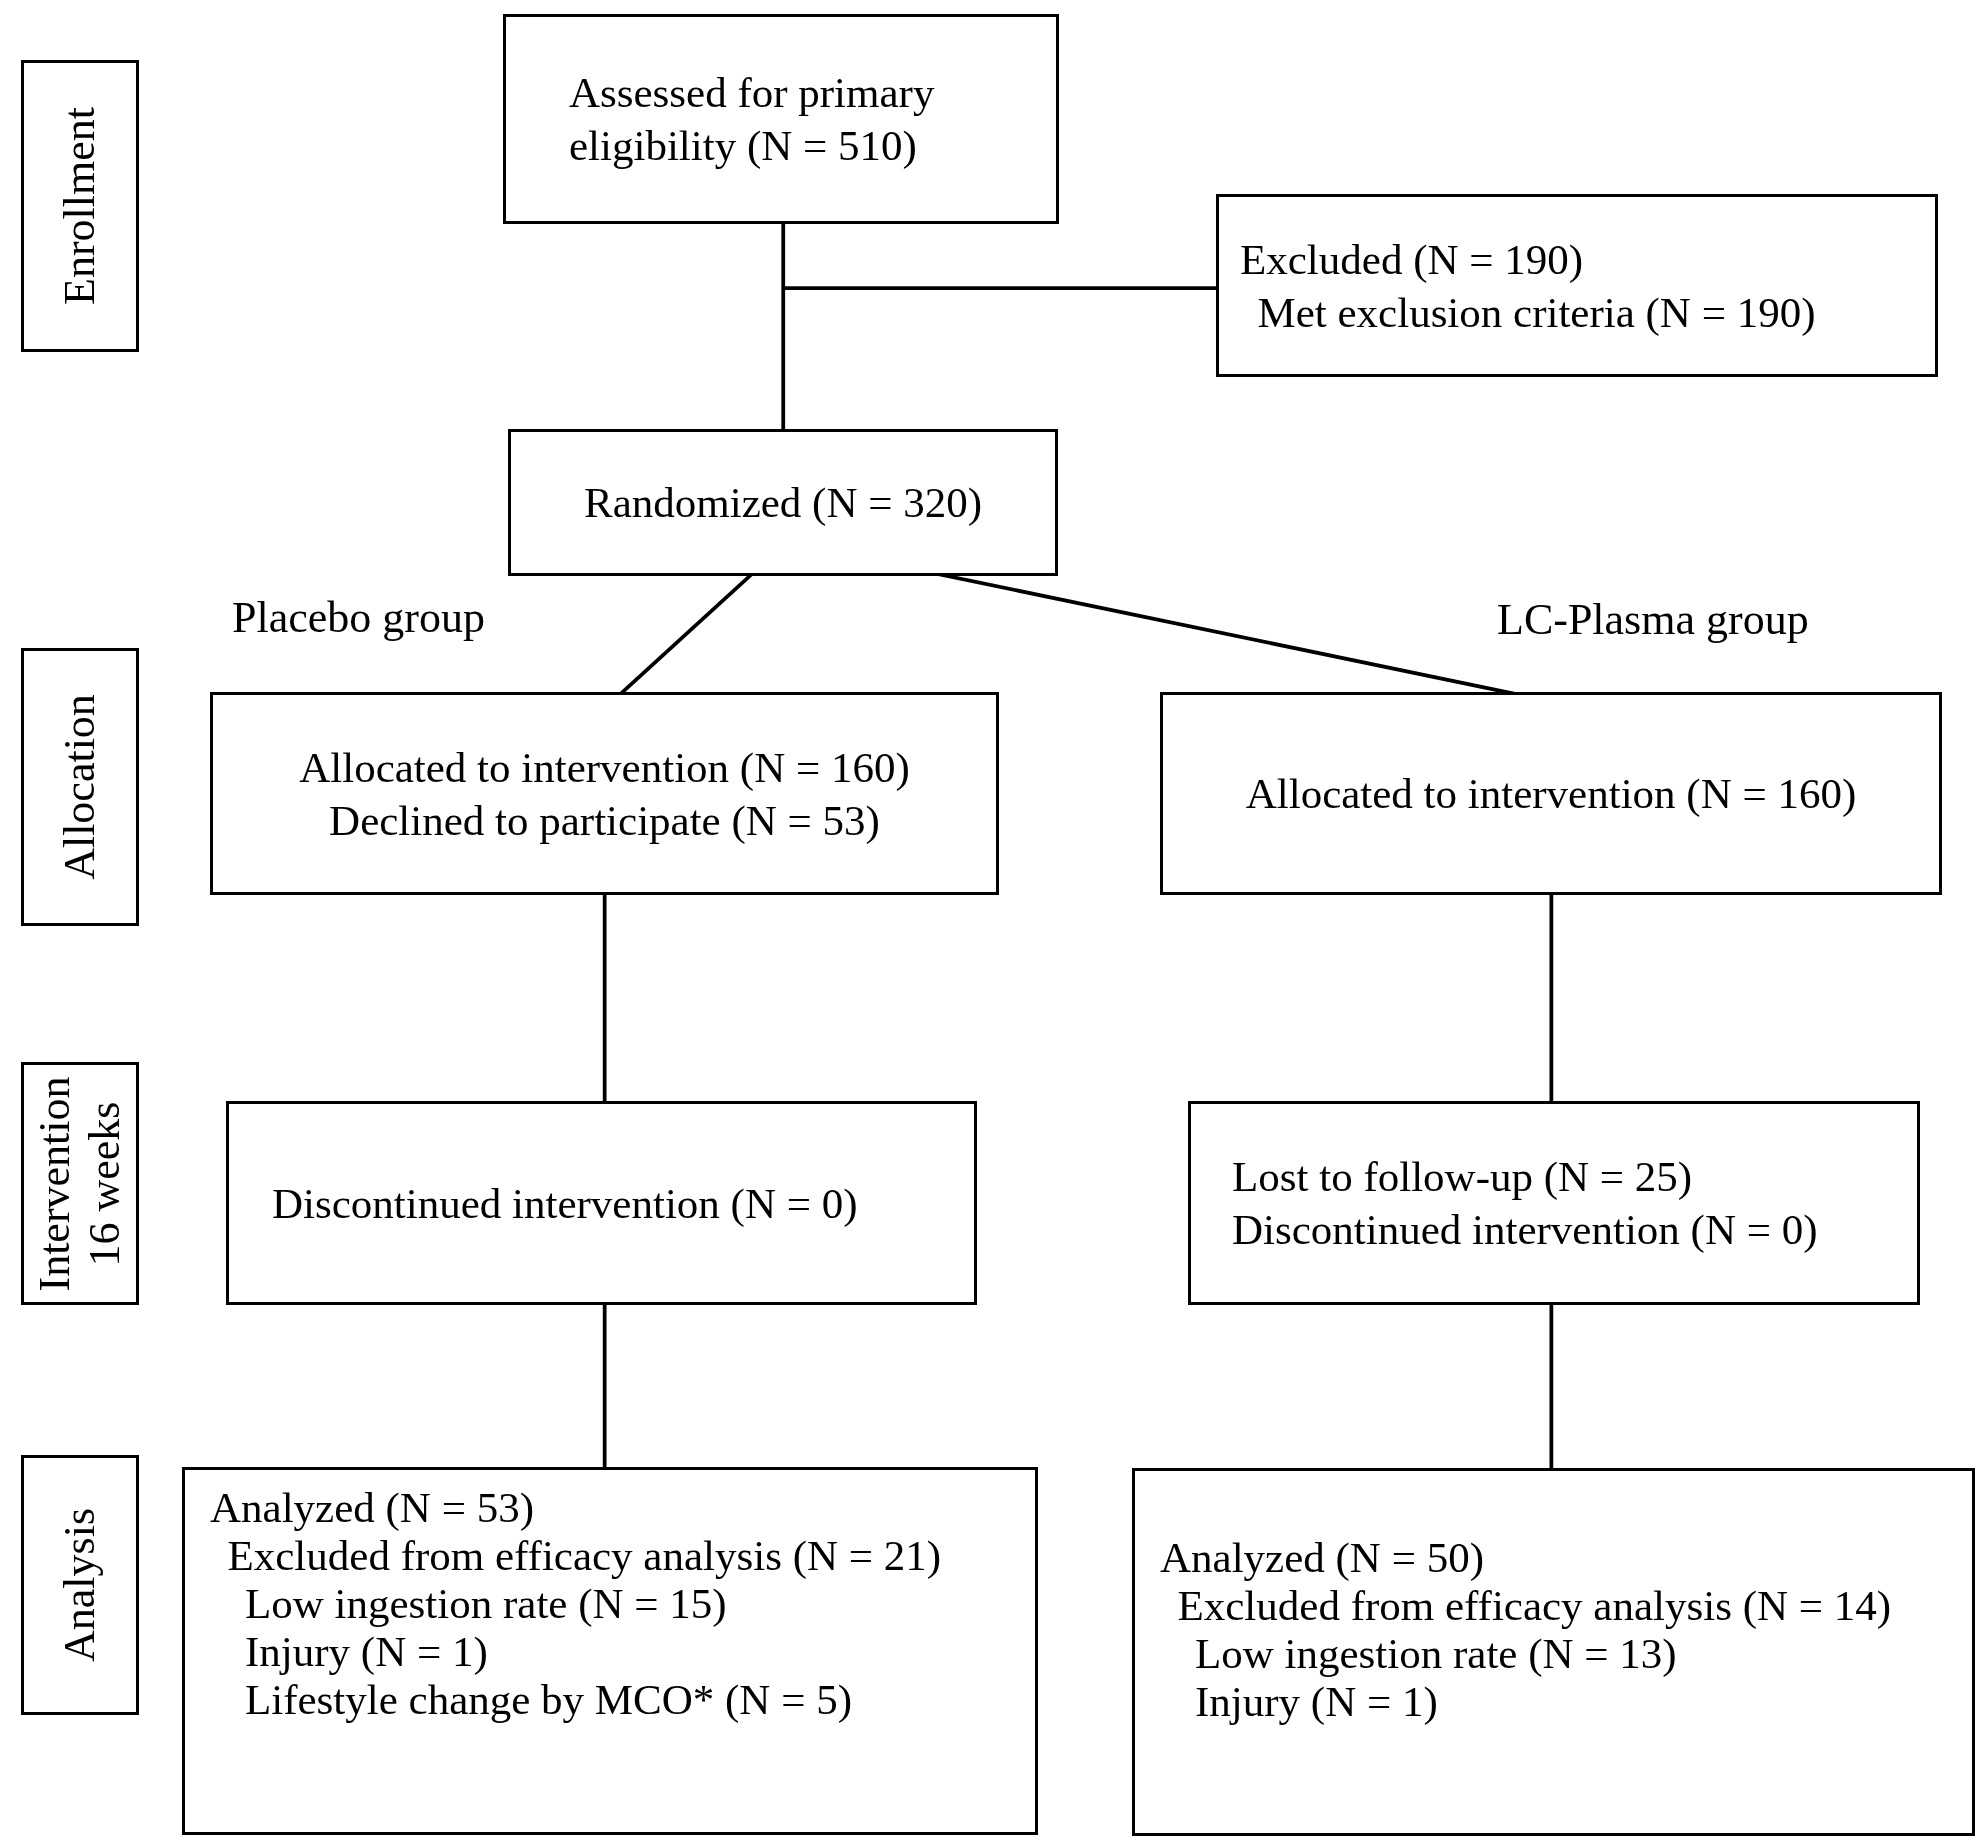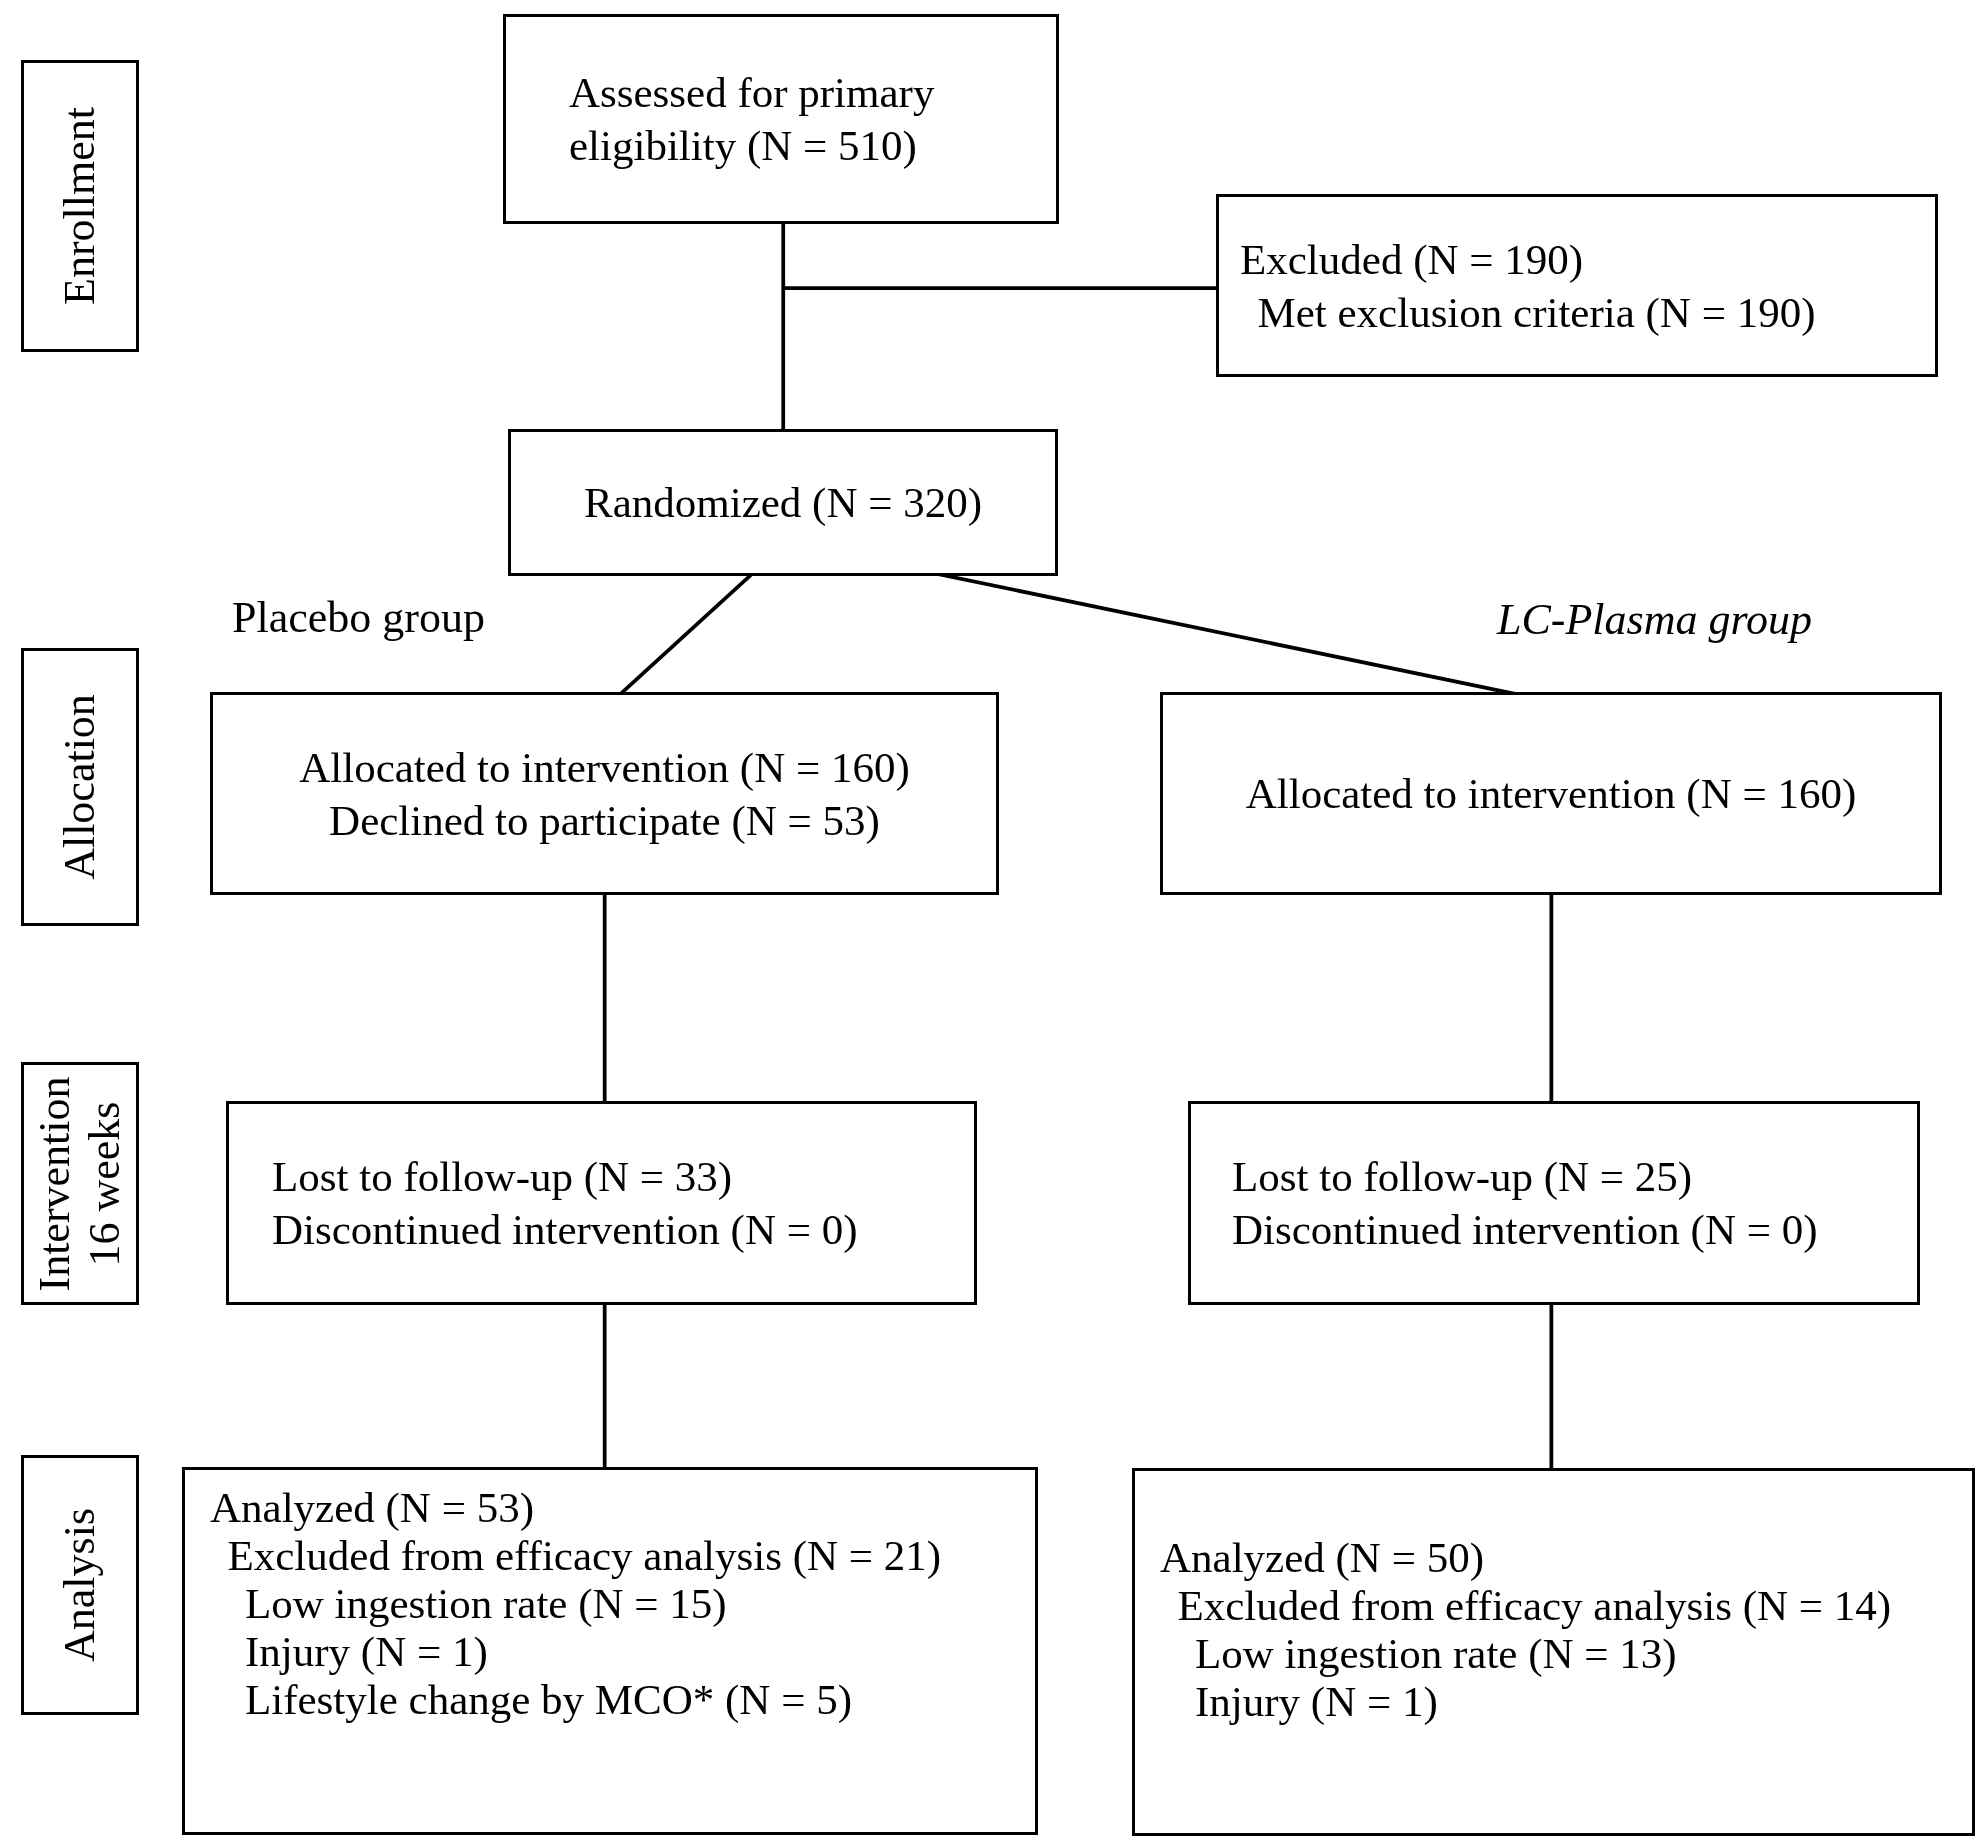--- a/index.html
+++ b/index.html
@@ -84,33 +84,32 @@
   <div class="box left-align" style="left:1216px; top:194px; width:722px; height:183px; padding-left:21px;">
     <div class="line">Excluded (N = 190)</div>
     <div class="line i1">Met exclusion criteria (N = 190)</div>
   </div>
 
   <div class="box center-align" style="left:508px; top:429px; width:550px; height:147px;">
     <div class="line">Randomized (N = 320)</div>
   </div>
 
   <div class="float-label" style="left:232px; top:592px;">Placebo group</div>
-  <div class="float-label" style="left:1497px; top:594px;font-style:italic;">LC-Plasma group</div>
+  <div class="float-label" style="left:1497px; top:594px;">LC-Plasma group</div>
 
   <div class="box center-align" style="left:210px; top:692px; width:789px; height:203px;">
     <div class="line">Allocated to intervention (N = 160)</div>
     <div class="line">Declined to participate (N = 53)</div>
   </div>
 
   <div class="box center-align" style="left:1160px; top:692px; width:782px; height:203px;">
     <div class="line">Allocated to intervention (N = 160)</div>
   </div>
 
   <div class="box left-align" style="left:226px; top:1101px; width:751px; height:204px; padding-left:43px;">
-    <div class="line">Lost to follow-up (N = 33)</div>
     <div class="line">Discontinued intervention (N = 0)</div>
   </div>
 
   <div class="box left-align" style="left:1188px; top:1101px; width:732px; height:204px; padding-left:41px;">
     <div class="line">Lost to follow-up (N = 25)</div>
     <div class="line">Discontinued intervention (N = 0)</div>
   </div>
 
   <div class="box left-align top-align analysis" style="left:182px; top:1467px; width:856px; height:368px; padding-top:14px; padding-left:25px;">
     <div class="line">Analyzed (N = 53)</div>

